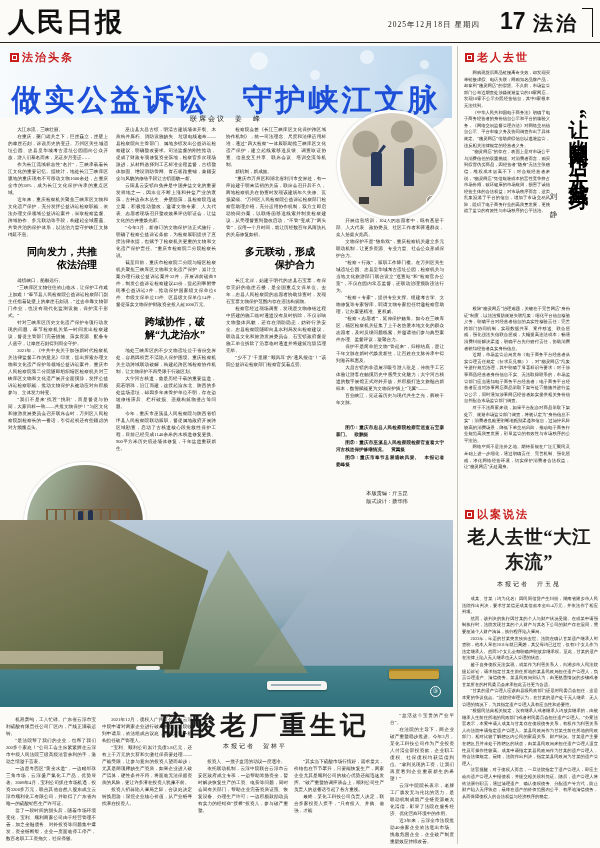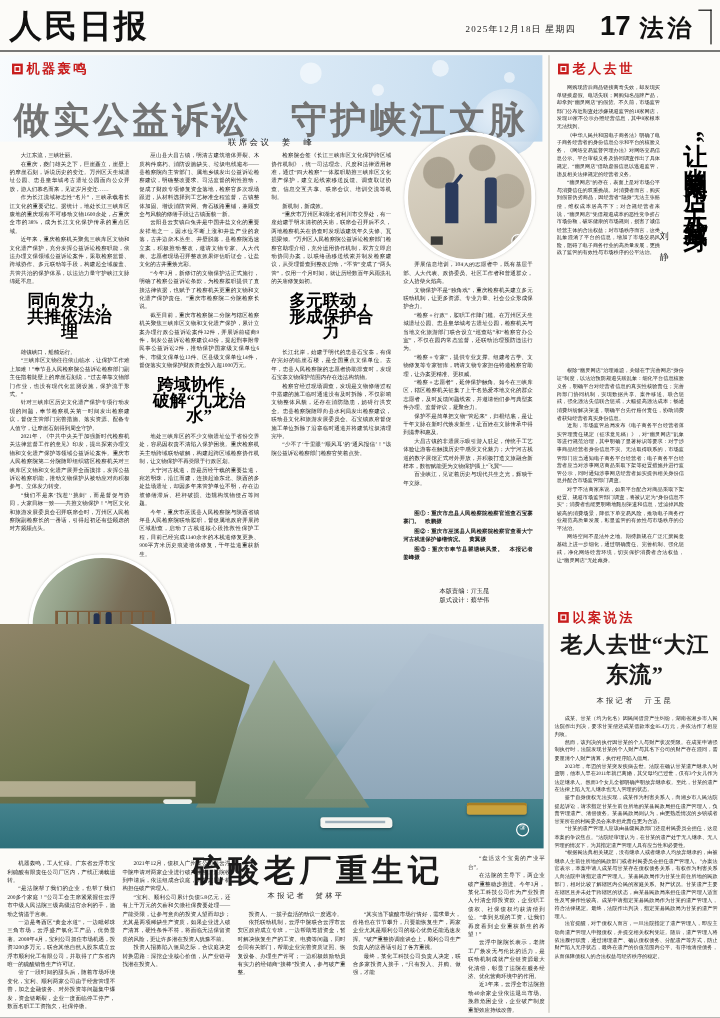--- a/index.html
+++ b/index.html
@@ -17,26 +17,26 @@
   #banner{left:0;top:46px;width:452px;height:72px;
     background:linear-gradient(100deg,#f8fbfd 0%,#e2eef8 40%,#cfe2f2 75%,#bcd6ec 100%);}
   #banner .bokeh{position:absolute;border-radius:50%;background:rgba(255,255,255,.55);}
   #globe{right:2px;top:28px;width:56px;height:56px;border-radius:50%;
     background:radial-gradient(circle at 35% 35%,#eef5fb 0%,#cfe0ef 55%,#aec9e2 100%);opacity:.8;}
   .badge{display:flex;align-items:center;gap:3px;}
   .badge .sq{width:9px;height:9px;background:#c81e1e;position:relative;}
   .badge .sq:after{content:"";position:absolute;left:2px;top:2px;right:2px;bottom:2px;border:1px solid #fff;}
   .badge .bt{font-size:11px;font-weight:bold;color:#c81e1e;letter-spacing:2px;font-family:"Liberation Sans",sans-serif;}
   #kicker{left:10px;top:66px;font-size:11.5px;color:#111;letter-spacing:1.5px;}
-  #headline{left:0;top:80px;width:452px;text-align:center;font-size:30px;font-weight:900;letter-spacing:3px;color:#737373;}
+  #headline{left:0;top:80px;width:452px;text-align:center;font-size:30px;font-weight:900;letter-spacing:3px;color:#1d4ed8;}
   #lead-byline{left:0;top:114px;width:452px;text-align:center;font-size:7px;color:#222;letter-spacing:2px;}
   
   .col{font-size:4.6px;line-height:7px;text-align:justify;color:#1c1c1c;overflow:hidden;}
   .col p{margin:0;text-indent:2em;}
-  .subhead{font-size:14px;font-weight:bold;line-height:13px;width:78px;margin:7px auto 6px auto;text-align:center;color:#000;}
+  .subhead{font-size:10px;font-weight:bold;line-height:13px;width:78px;margin:7px auto 6px auto;text-align:right;color:#000;}
   .caps p{margin:0 0 1px 0;text-indent:2em;font-weight:bold;}
   .credits{font-size:5.2px;line-height:8px;text-align:center;color:#222;}
   
   .circlephoto{border-radius:50%;border:3px solid #fff;box-shadow:0 0 2px rgba(0,0,0,.25);overflow:hidden;}
   #bigphoto{left:0;top:520px;width:453px;height:187px;overflow:hidden;
     background:linear-gradient(180deg,#b9c9d7 0%,#a9bccb 30%,#93abbb 52%,#4e8a94 72%,#2e707b 100%);}
   .cliffL{position:absolute;left:0;top:0;width:46%;height:80%;
     background:linear-gradient(160deg,#8f8468 0%,#70754f 55%,#535e3e 100%);
     clip-path:polygon(0 0,52% 0,100% 34%,86% 100%,0 100%);}
   .spur{position:absolute;left:36%;top:16%;width:32%;height:66%;opacity:.85;
@@ -96,21 +96,21 @@
 
   <div class="abs" id="banner">
     <div class="bokeh" style="left:250px;top:6px;width:18px;height:18px;"></div>
     <div class="bokeh" style="left:310px;top:24px;width:10px;height:10px;"></div>
     <div class="bokeh" style="left:360px;top:4px;width:14px;height:14px;"></div>
     <div class="bokeh" style="left:420px;top:14px;width:9px;height:9px;"></div>
     <div class="abs" id="globe"></div>
   </div>
   <div class="abs badge" style="left:10px;top:50px;">
     <span class="sq"></span>
-    <span class="bt">机器轰鸣</span>
+    <span class="bt">法治头条</span>
   </div>
   <div class="abs" id="headline">做实公益诉讼　守护峡江文脉</div>
   <div class="abs" id="lead-byline">联席会议　姜　峰</div>
 
   <div class="abs col" style="left:8px;top:126px;width:100px;height:322px;">
     <div>
         <p>大江东流，三峡壮丽。</p>
         <p>在重庆，夔门雄关之下，巨崖矗立，崖壁上的摩崖石刻，诉说历史的变迁。万州区天生城遗址公园、忠县皇华城考古遗址公园面向公众开放，游人们慕名而来，见证岁月变迁……</p>
         <p>作为长江流域标志性“名片”，三峡承载着长江文化的重要记忆。据统计，地处长江三峡库区腹地的重庆现有不可移动文物1600余处，占重庆全市的38%，成为长江文化保护传承的重点区域。</p>
         <p>近年来，重庆检察机关聚焦三峡库区文物和文化遗产保护，充分发挥公益诉讼检察职能，依法办理文保领域公益诉讼案件，采取检察监督、跨域协作、多元联动等手段，构建起全域覆盖、共管共治的保护体系，以法治力量守护峡江文脉绵延不息。</p>

